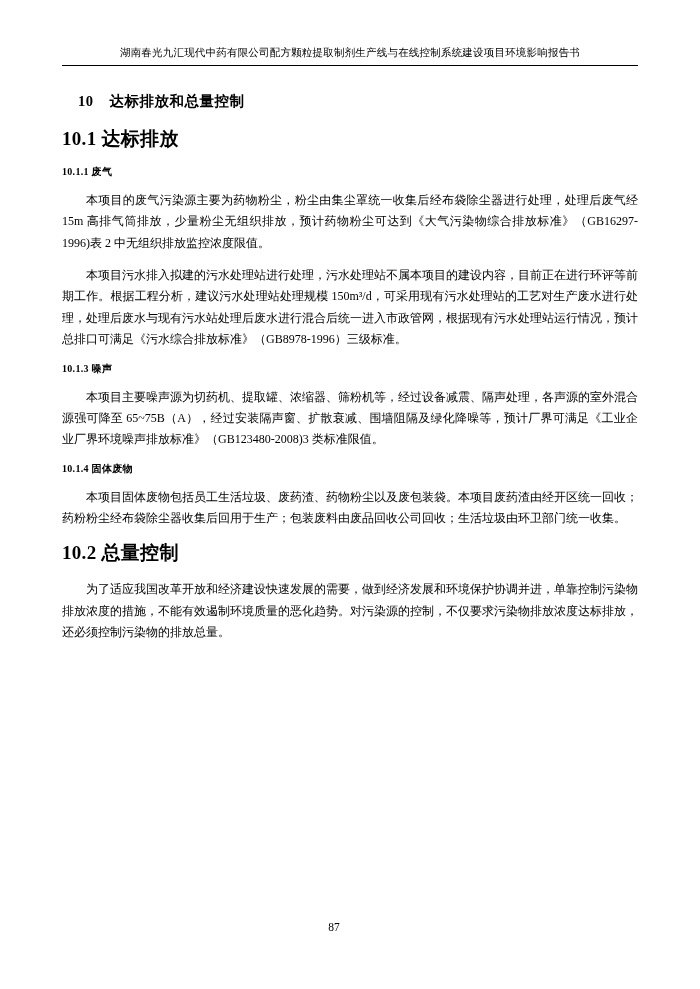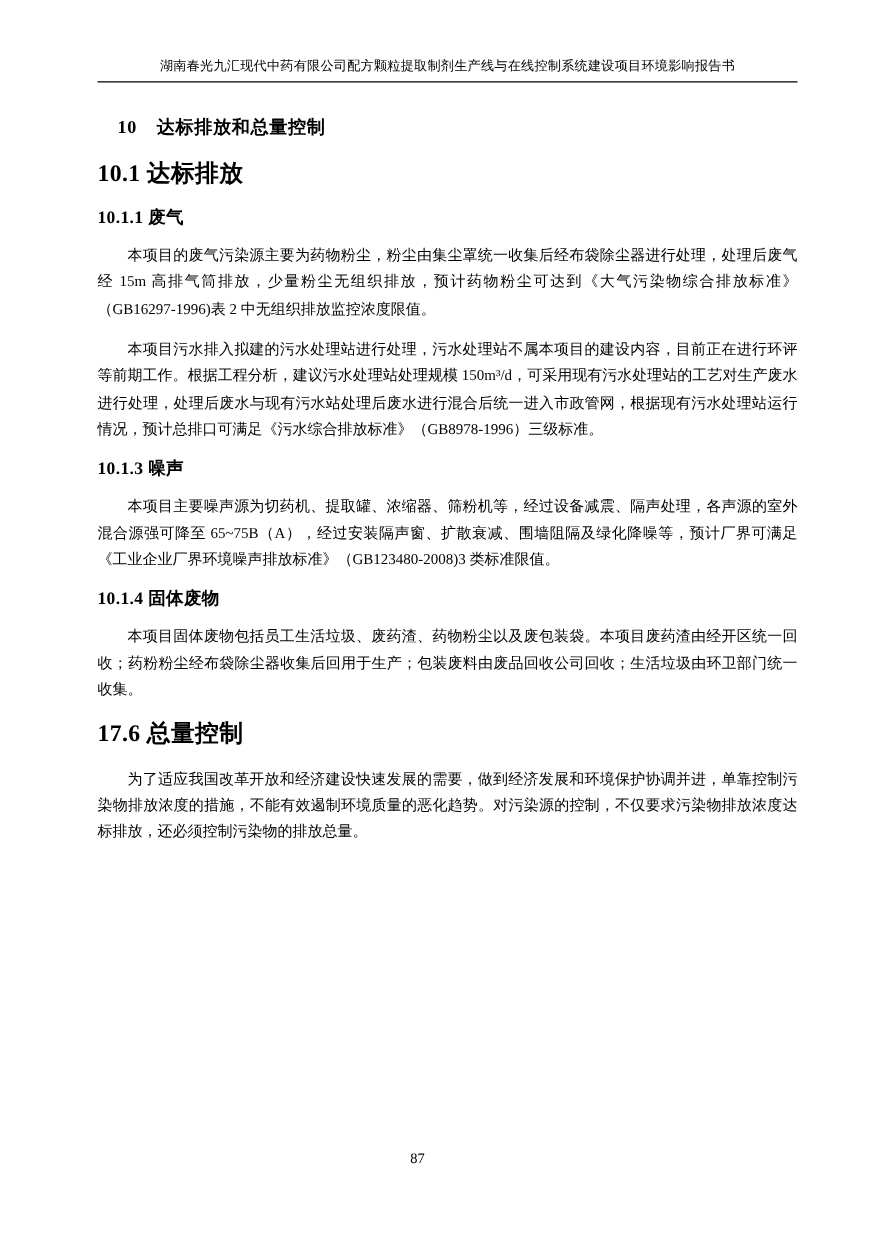--- a/index.html
+++ b/index.html
@@ -12,21 +12,21 @@
     height: 989px;
     font-family: "Liberation Serif", "DejaVu Serif", serif;
     color: #000000;
     position: relative;
     overflow: hidden;
   }
   .page {
     width: 700px;
     height: 989px;
     box-sizing: border-box;
-    padding: 46px 62px 30px 78px;
+    padding: 46px 62px 30px 62px;
     position: relative;
   }
   .header {
     font-size: 10.5px;
     text-align: center;
     letter-spacing: 0.2px;
     padding-bottom: 5px;
     border-bottom: 1px solid #000;
     margin-bottom: 26px;
     white-space: nowrap;
@@ -40,21 +40,21 @@
     margin: 0 0 15px 16px;
     letter-spacing: 0.5px;
   }
   h2.sec {
     font-size: 19px;
     font-weight: bold;
     margin: 0 0 13px 0;
     letter-spacing: 0.3px;
   }
   h3.sec {
-    font-size: 14px;
+    font-size: 10px;
     font-weight: bold;
     margin: 0 0 11px 0;
     letter-spacing: 0.3px;
   }
   p.para {
     font-size: 12px;
     line-height: 1.78;
     margin: 0 0 11px 0;
     text-align: justify;
     text-justify: inter-ideograph;
@@ -98,21 +98,21 @@
     <p class="para">本项目污水排入拟建的污水处理站进行处理，污水处理站不属本项目的建设内容，目前正在进行环评等前期工作。根据工程分析，建议污水处理站处理规模 150m³/d，可采用现有污水处理站的工艺对生产废水进行处理，处理后废水与现有污水站处理后废水进行混合后统一进入市政管网，根据现有污水处理站运行情况，预计总排口可满足《污水综合排放标准》（GB8978-1996）三级标准。</p>
 
     <h3 class="sec">10.1.3  噪声</h3>
 
     <p class="para">本项目主要噪声源为切药机、提取罐、浓缩器、筛粉机等，经过设备减震、隔声处理，各声源的室外混合源强可降至 65~75B（A），经过安装隔声窗、扩散衰减、围墙阻隔及绿化降噪等，预计厂界可满足《工业企业厂界环境噪声排放标准》（GB123480-2008)3 类标准限值。</p>
 
     <h3 class="sec">10.1.4  固体废物</h3>
 
     <p class="para">本项目固体废物包括员工生活垃圾、废药渣、药物粉尘以及废包装袋。本项目废药渣由经开区统一回收；药粉粉尘经布袋除尘器收集后回用于生产；包装废料由废品回收公司回收；生活垃圾由环卫部门统一收集。</p>
 
-    <h2 class="sec">17.6  总量控制</h2>
+    <h2 class="sec">10.2  总量控制</h2>
 
     <p class="para">为了适应我国改革开放和经济建设快速发展的需要，做到经济发展和环境保护协调并进，单靠控制污染物排放浓度的措施，不能有效遏制环境质量的恶化趋势。对污染源的控制，不仅要求污染物排放浓度达标排放，还必须控制污染物的排放总量。</p>
 
 
   </div>
 
   <div class="pagenum">87</div>
 
 </div>
 

